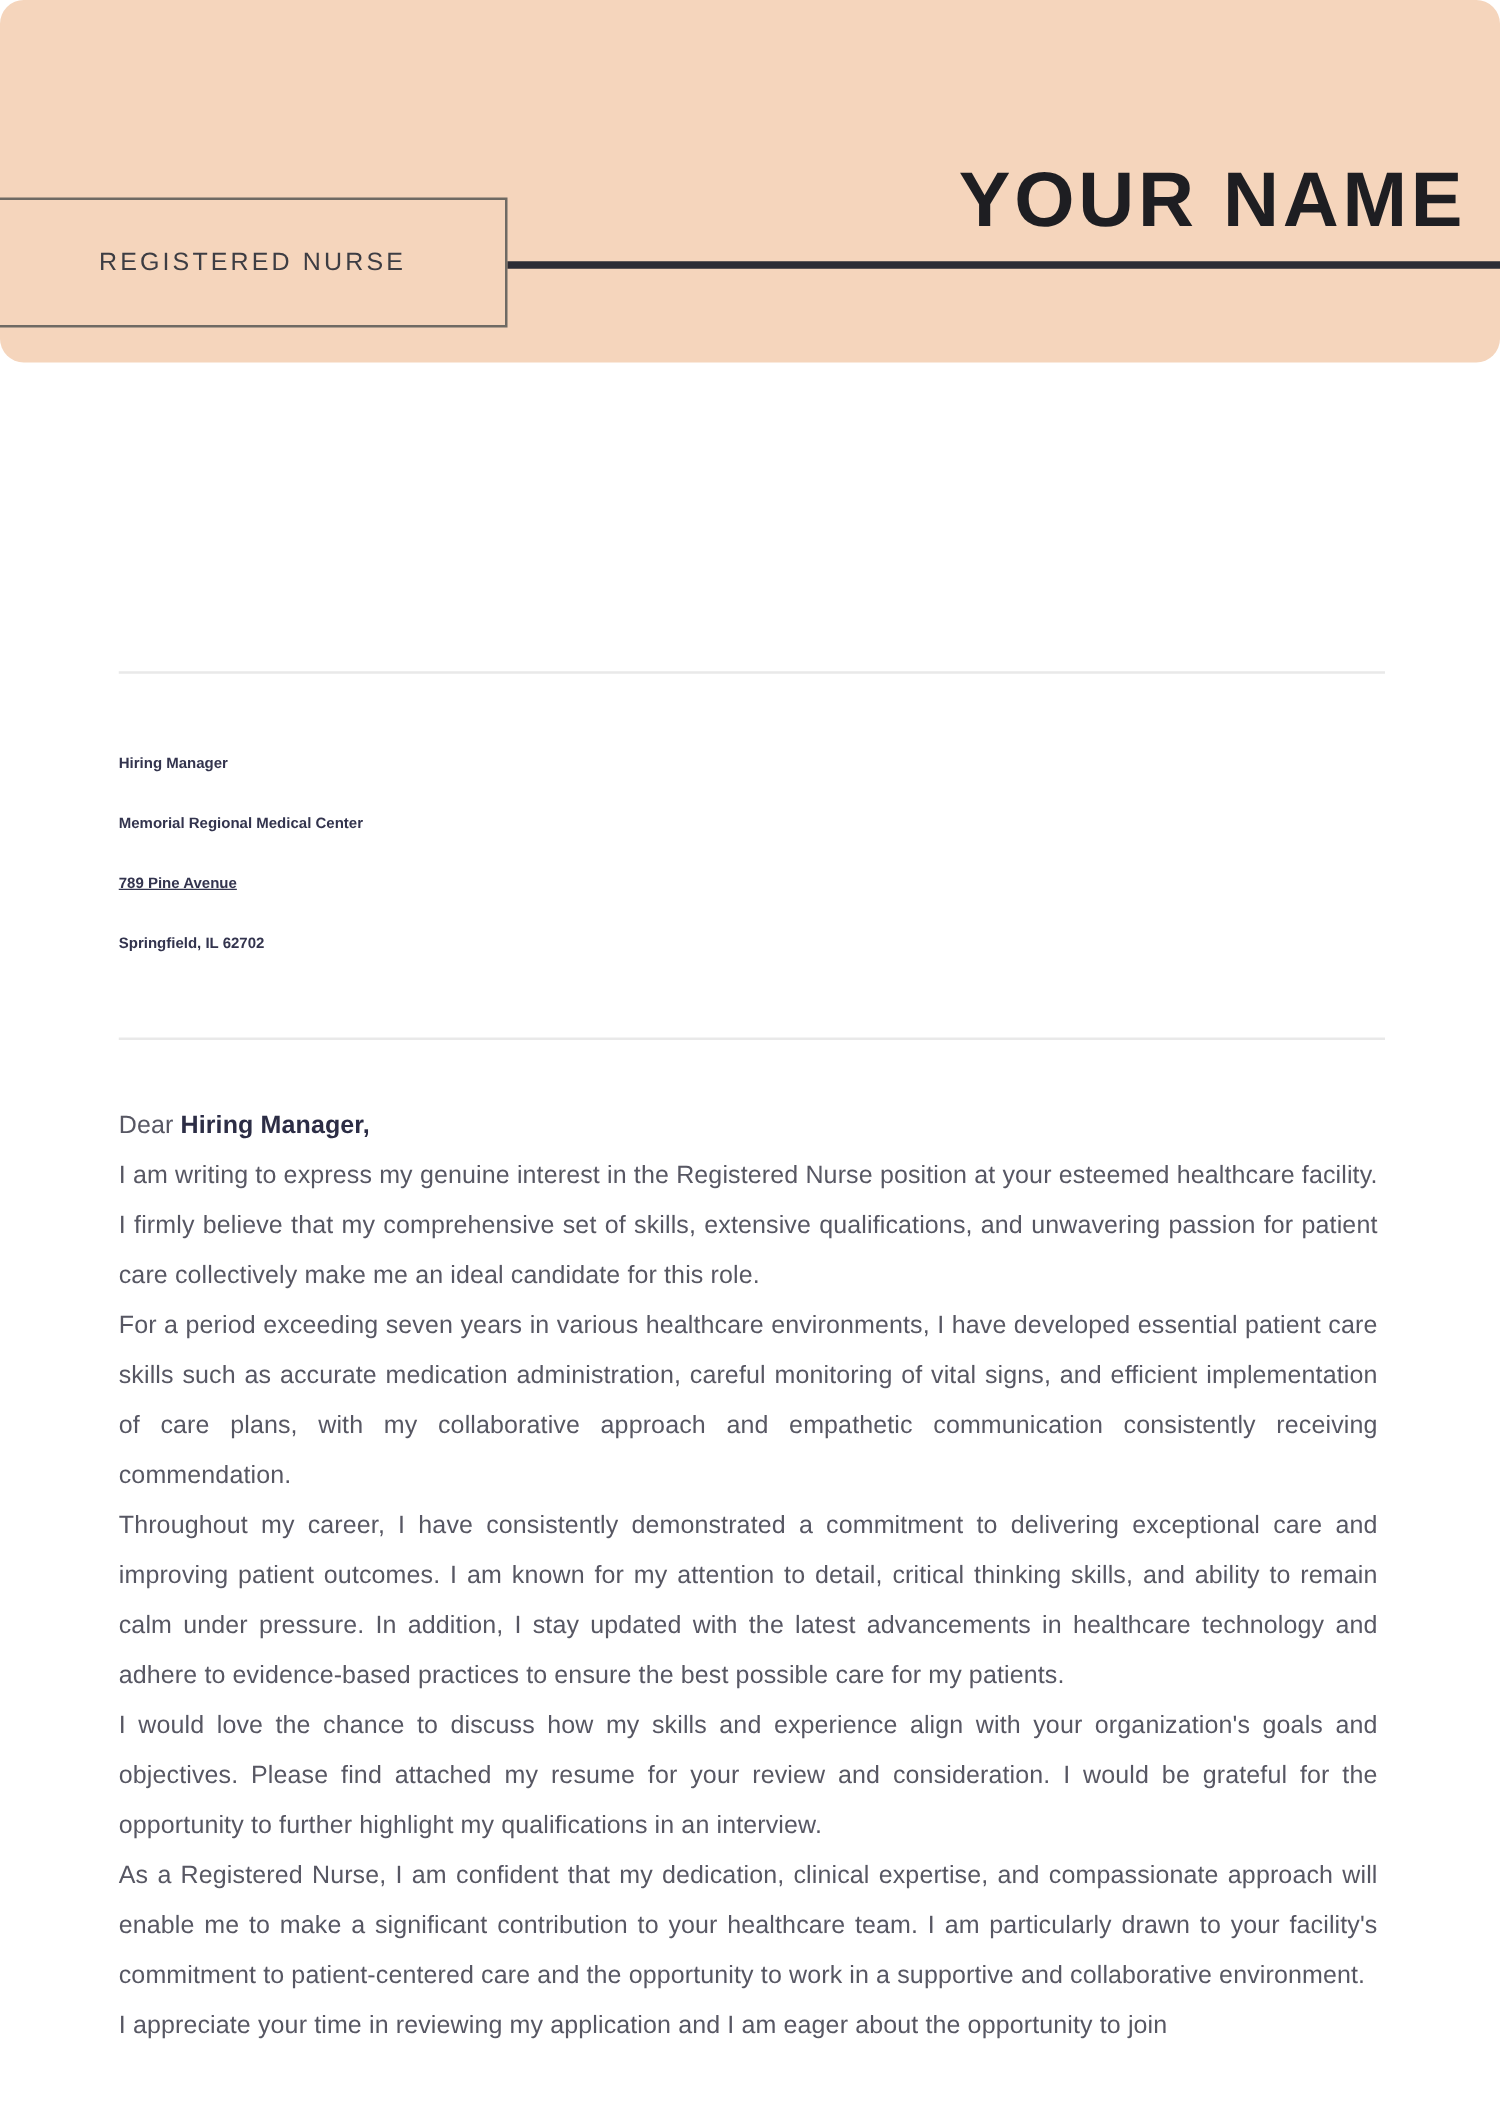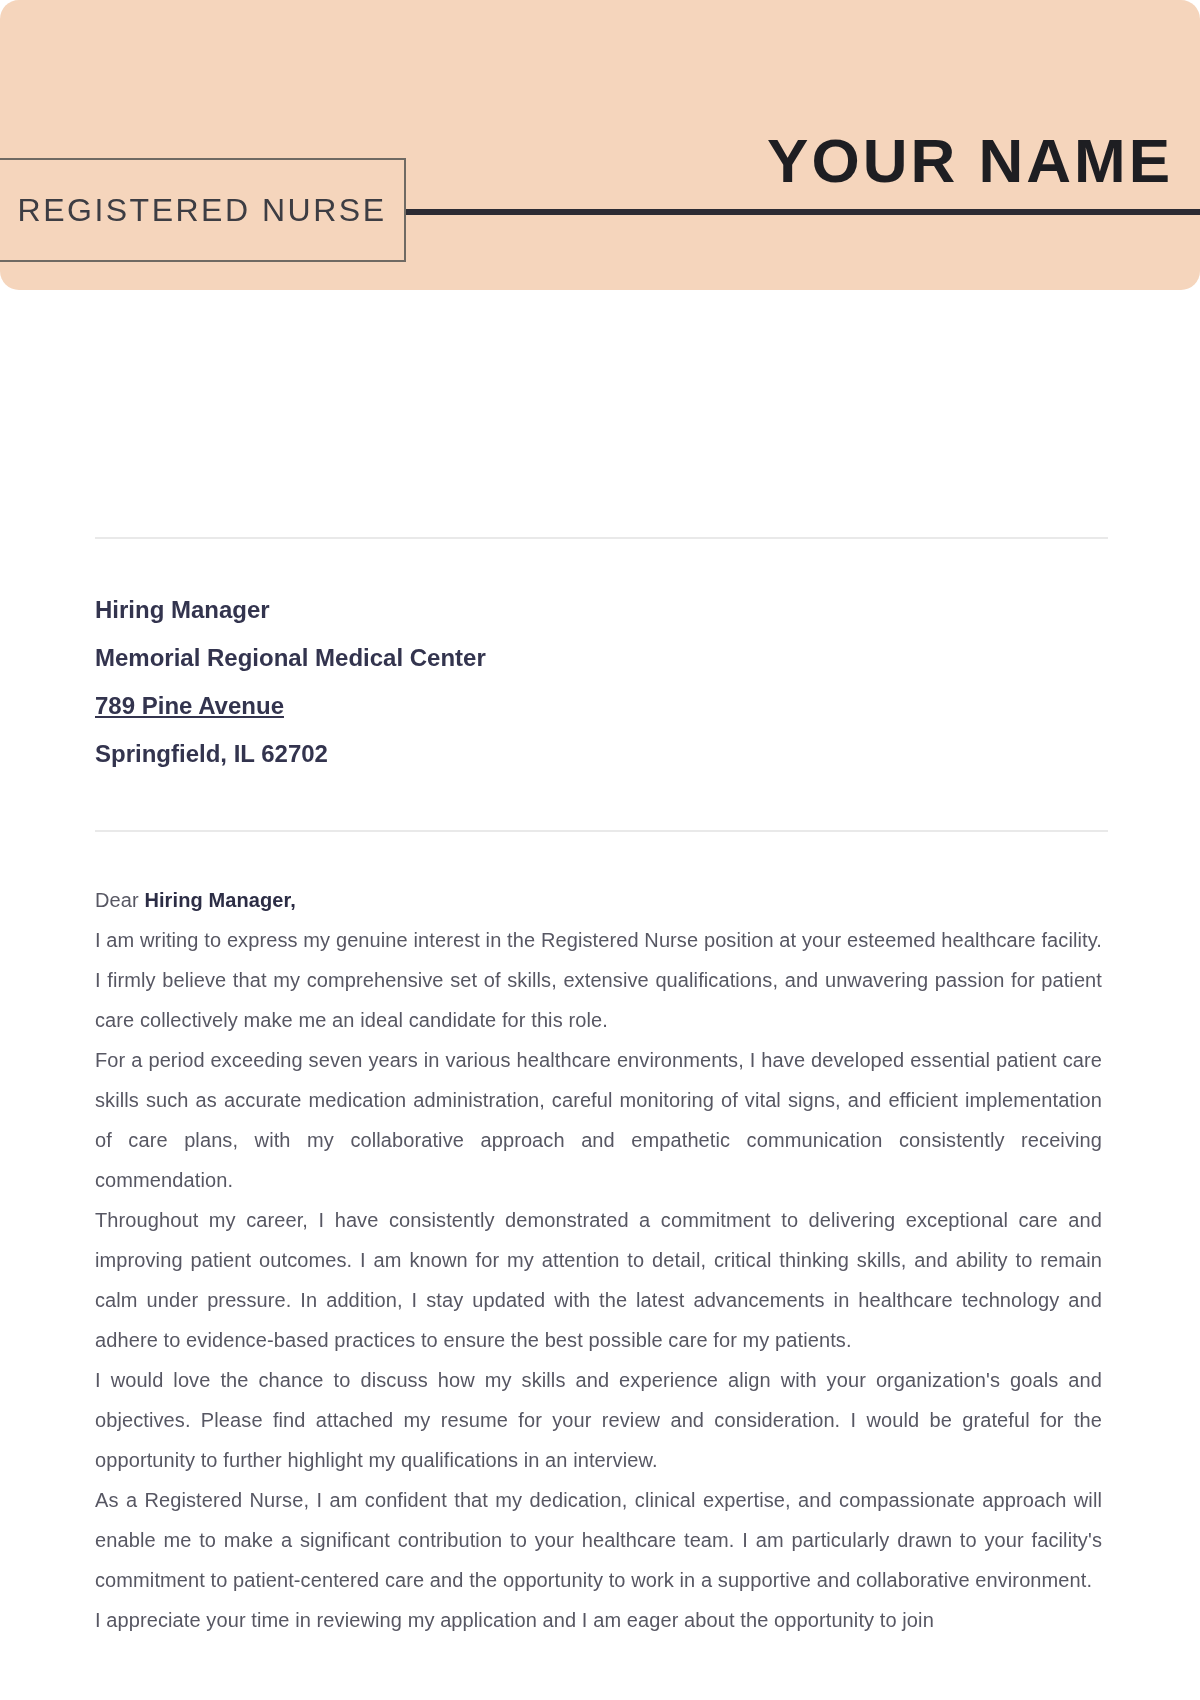--- a/index.html
+++ b/index.html
@@ -42,21 +42,21 @@
     left: -2px;
     width: 408px;
     height: 104px;
     border: 2px solid #6f6a63;
     box-sizing: border-box;
     display: flex;
     align-items: center;
     justify-content: center;
   }
   .role-label {
-    font-size: 32px;
+    font-size: 20px;
     font-weight: 400;
     letter-spacing: 2.5px;
     color: #3d3d43;
     white-space: nowrap;
   }
   .header-rule {
     position: absolute;
     top: 209px;
     left: 406px;
     right: 0;
@@ -85,21 +85,21 @@
     height: 0;
     border-top: 2px solid #e9e9e9;
   }
   .divider-top    { top: 537px; }
   .divider-bottom { top: 830px; }
 
   .recipient-line {
     position: absolute;
     left: 95px;
     width: 900px;
-    font-size: 24px;
+    font-size: 12px;
     line-height: 24px;
     font-weight: 700;
     color: #33344e;
   }
   .r0 { top: 598px; }
   .r1 { top: 646px; }
   .r2 { top: 694px; text-decoration: underline; }
   .r3 { top: 742px; }
 
   .letter-body {

